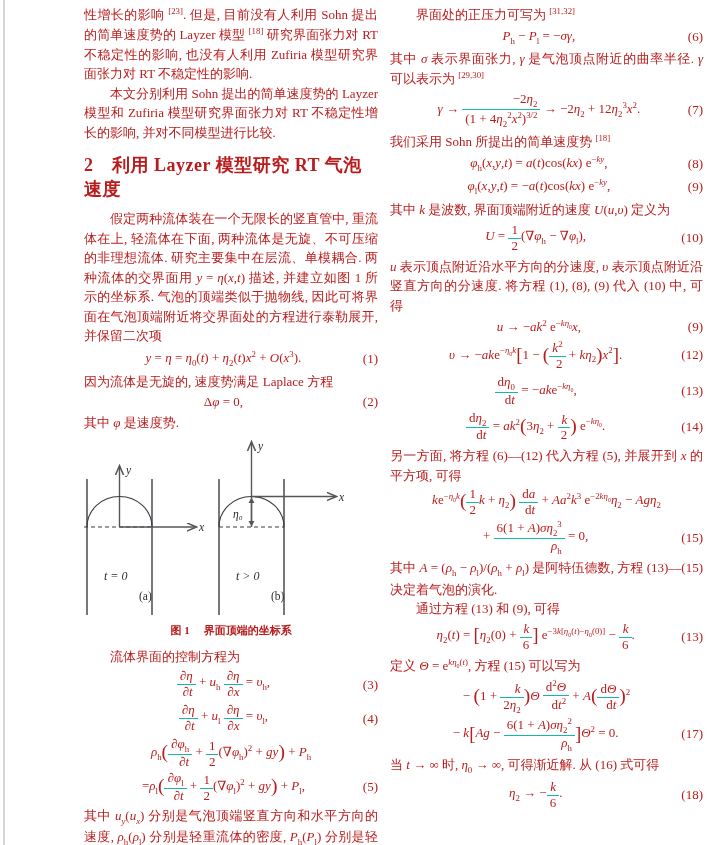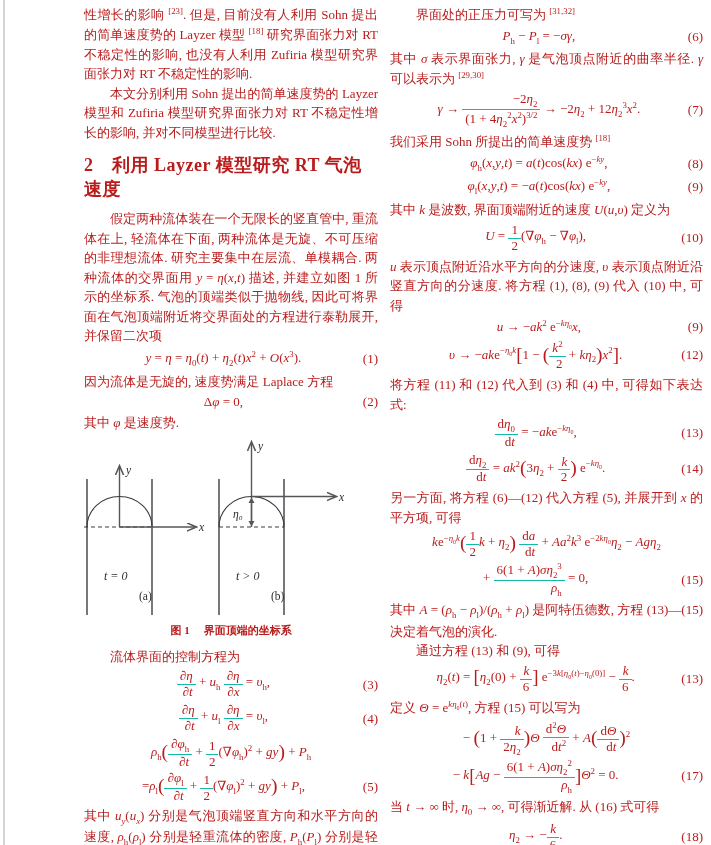--- a/index.html
+++ b/index.html
@@ -168,21 +168,20 @@
 
       <div class="eqrow">
         <span class="eq"><i>u</i> → −<i>ak</i><sup>2</sup> e<sup>−<i>kη</i><sub>0</sub></sup><i>x</i>,</span>
         <span class="eqno">(9)</span>
       </div>
       <div class="eqrow">
         <span class="eq"><i>υ</i> → −<i>ak</i>e<sup>−<i>η</i><sub>0</sub><i>k</i></sup><span class="bb">[</span>1 − <span class="bp">(</span><span class="frac"><span class="num"><i>k</i><sup>2</sup></span><span class="den">2</span></span> + <i>kη</i><sub>2</sub><span class="bp">)</span><i>x</i><sup>2</sup><span class="bb">]</span>.</span>
         <span class="eqno">(12)</span>
       </div>
 
-      <p>将方程 (11) 和 (12) 代入到 (3) 和 (4) 中, 可得如下表达式:</p>
 
       <div class="eqrow">
         <span class="eq"><span class="frac"><span class="num">d<i>η</i><sub>0</sub></span><span class="den">d<i>t</i></span></span> = −<i>ak</i>e<sup>−<i>kη</i><sub>0</sub></sup>,</span>
         <span class="eqno">(13)</span>
       </div>
       <div class="eqrow">
         <span class="eq"><span class="frac"><span class="num">d<i>η</i><sub>2</sub></span><span class="den">d<i>t</i></span></span> = <i>ak</i><sup>2</sup><span class="bp">(</span>3<i>η</i><sub>2</sub> + <span class="frac"><span class="num"><i>k</i></span><span class="den">2</span></span><span class="bp">)</span> e<sup>−<i>k</i><i>η</i><sub>0</sub></sup>.</span>
         <span class="eqno">(14)</span>
       </div>
 

